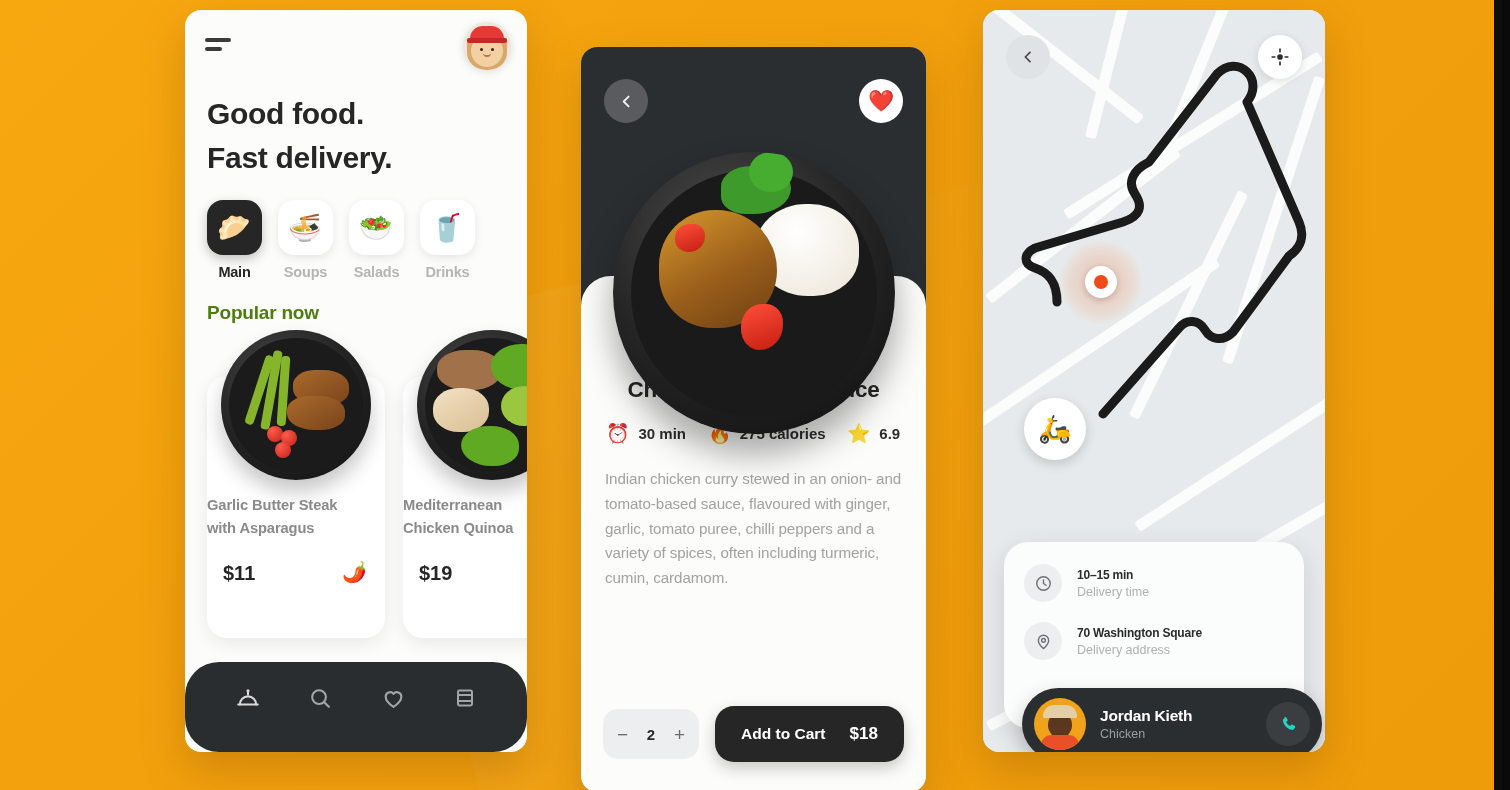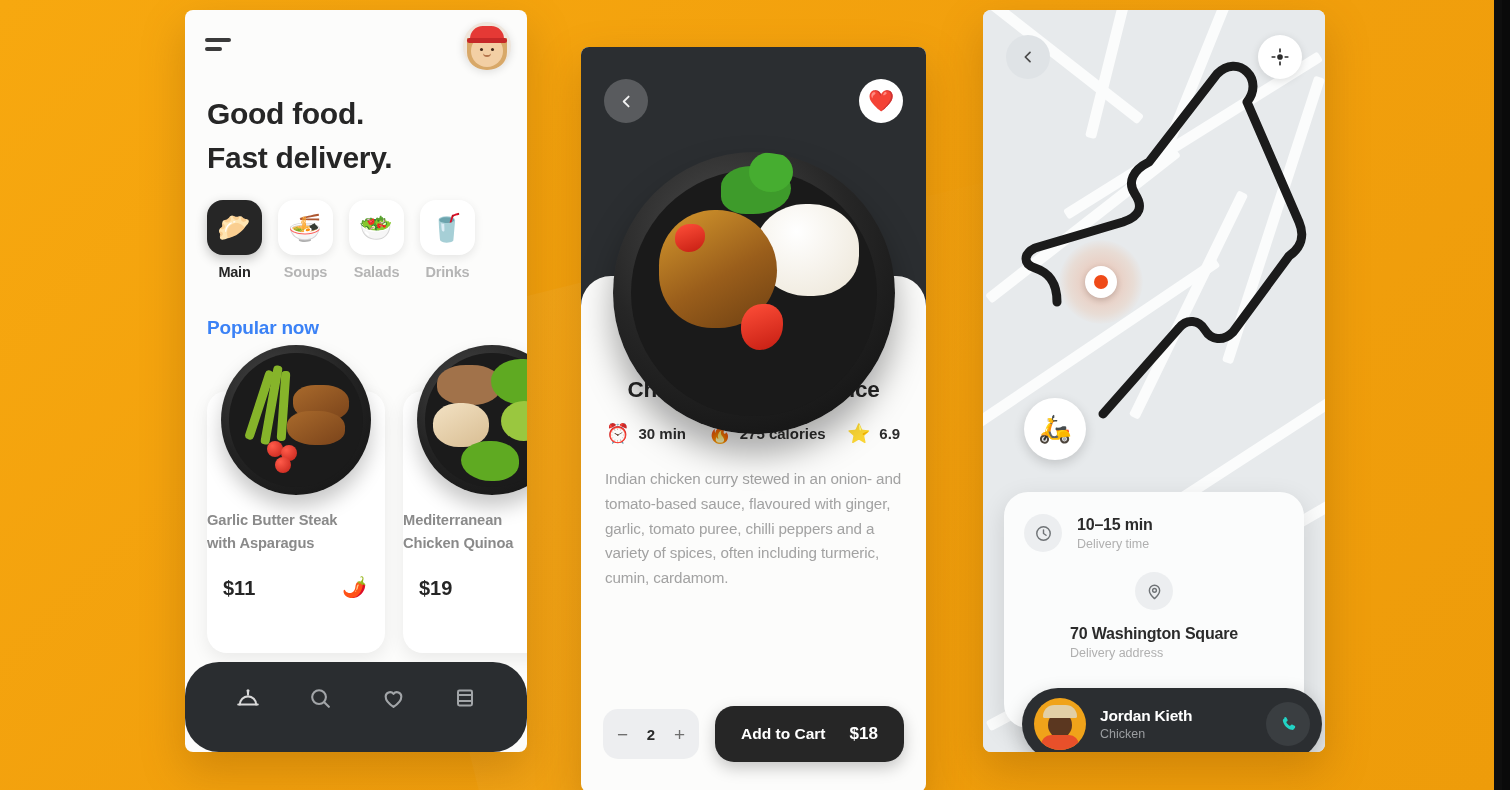--- a/index.html
+++ b/index.html
@@ -23,21 +23,21 @@
     transform:rotate(-14deg); pointer-events:none;
   }
   .rightbar{
     position:absolute; right:0; top:0; width:8px; height:790px; background:#0e0e0e;
   }
 
   
   .phone {
     position: absolute;
     background: #ffffff;
-    border-radius: 8px;
+    border-radius: 16px;
     overflow: hidden;
     box-shadow: 0 18px 44px rgba(120,70,0,.28);
   }
 
   
   #phone1 { left: 185px; top: 10px; width: 342px; height: 742px; background:#FCFCFB; }
   .p1-top { position:relative; height: 78px; }
   .hamburger { position:absolute; left: 20px; top: 28px; width: 28px; cursor:pointer; }
   .hamburger i { display:block; height:4px; border-radius:2px; background:#3b3b3b; margin-bottom:5px; }
   .hamburger i:nth-child(1){ width:26px; }
@@ -62,21 +62,21 @@
   .cat { width:55px; cursor:pointer; }
   .cat .tile {
     width:55px; height:55px; border-radius:16px; background:#ffffff;
     box-shadow:0 3px 10px rgba(0,0,0,.09);
     display:flex; align-items:center; justify-content:center; font-size:27px;
   }
   .cat.active .tile { background:#262626; box-shadow:0 4px 12px rgba(0,0,0,.24); }
   .cat .lbl { margin-top:9px; text-align:center; font-size:14.5px; font-weight:700; color:#b5b5b5; letter-spacing:-.2px; }
   .cat.active .lbl { color:#262626; }
 
-  .sec-title { margin: 37px 0 0 22px; font-size:19px; font-weight:700; color:#3b82f6; letter-spacing:-.2px;}
+  .sec-title { margin: 22px 0 0 22px; font-size:19px; font-weight:700; color:#4d7c0f; letter-spacing:-.2px;}
 
   .cards { display:flex; gap:18px; margin: 52px 0 0 22px; }
   .fcard {
     position:relative; width:178px; height:262px; background:#fff; border-radius:20px;
     box-shadow:0 6px 18px rgba(0,0,0,.075); flex:0 0 auto;
   }
   .fcard .dish {
     position:absolute; left:14px; top:-46px; width:150px; height:150px; border-radius:50%;
     background: radial-gradient(circle at 38% 32%, #4a4a4a 0%, #232323 52%, #101010 100%);
     box-shadow: 0 12px 20px rgba(0,0,0,.22);
@@ -159,21 +159,21 @@
         background:radial-gradient(circle, rgba(240,110,60,.34) 0%, rgba(240,130,60,.13) 55%, rgba(240,150,60,0) 72%); z-index:7;}
   .pin .dot{ position:absolute; left:26px; top:26px; width:32px; height:32px; border-radius:50%; background:#fff; box-shadow:0 2px 6px rgba(0,0,0,.18);}
   .pin .dot i{ position:absolute; left:9px; top:9px; width:14px; height:14px; border-radius:50%; background:#ef4a18;}
   .scooter{ position:absolute; left:41px; top:388px; width:62px; height:62px; border-radius:50%; background:#fff;
             box-shadow:0 4px 12px rgba(0,0,0,.16); display:flex; align-items:center; justify-content:center; font-size:27px; z-index:8;}
 
   .infocard{ position:absolute; left:21px; bottom:24px; width:300px; background:#fbfcfc; border-radius:24px; padding:22px 20px 66px;
              box-shadow:0 8px 26px rgba(0,0,0,.12); z-index:9;}
   .irow{ display:flex; align-items:center; gap:15px; margin-bottom:20px;}
   .irow .ic{ width:38px; height:38px; border-radius:50%; background:#eceef0; display:flex; align-items:center; justify-content:center;}
-  .irow .v{ font-size:16px; font-weight:700; color:#2b2b2b; letter-spacing:-.2px;}
+  .irow .v{ font-size:12px; font-weight:700; color:#2b2b2b; letter-spacing:-.2px;}
   .irow .k{ font-size:12.5px; color:#b0b0b0; margin-top:3px;}
   .courier{ position:absolute; left:18px; bottom:-32px; width:300px; height:72px; border-radius:36px; background:#2b2e31;
             display:flex; align-items:center; padding:0 12px; box-shadow:0 8px 20px rgba(0,0,0,.22);}
   .courier .cav{ width:52px; height:52px; border-radius:50%; background:#f0a31a; overflow:hidden; position:relative; flex:0 0 auto;}
   .cav .head{position:absolute; left:14px; top:14px; width:24px; height:26px; border-radius:50%; background:#5b3720;}
   .cav .cap2{position:absolute; left:9px; top:7px; width:34px; height:13px; border-radius:14px 14px 2px 2px; background:#e2cfa6;}
   .cav .body{position:absolute; left:7px; top:37px; width:38px; height:18px; border-radius:10px 10px 0 0; background:#e8502a;}
   .courier .ctxt{ margin-left:14px; flex:1;}
   .courier .cn{ font-size:15.5px; font-weight:700; color:#fff; letter-spacing:-.2px;}
   .courier .cr{ font-size:12.5px; color:#9a9da0; margin-top:2px;}
@@ -396,21 +396,21 @@
           <svg width="19" height="19" viewBox="0 0 24 24" fill="none" stroke="#6f7376" stroke-width="1.8" stroke-linecap="round">
             <circle cx="12" cy="12" r="8.5"></circle>
               <path d="M12 7.4V12l3.2 2.2"></path>
           </svg>
         </div>
         <div>
           <div class="v">10–15 min</div>
           <div class="k">Delivery time</div>
         </div>
       </div>
-      <div class="irow" style="margin-bottom:2px;flex-direction:column;">
+      <div class="irow" style="margin-bottom:2px;">
         <div class="ic">
           <svg width="19" height="19" viewBox="0 0 24 24" fill="none" stroke="#6f7376" stroke-width="1.8" stroke-linejoin="round">
             <path d="M12 21s6.5-6.1 6.5-10.4A6.5 6.5 0 0 0 5.5 10.6C5.5 14.9 12 21 12 21Z"></path>
               <circle cx="12" cy="10.5" r="2.4"></circle>
           </svg>
         </div>
         <div>
           <div class="v">70 Washington Square</div>
           <div class="k">Delivery address</div>
         </div>

